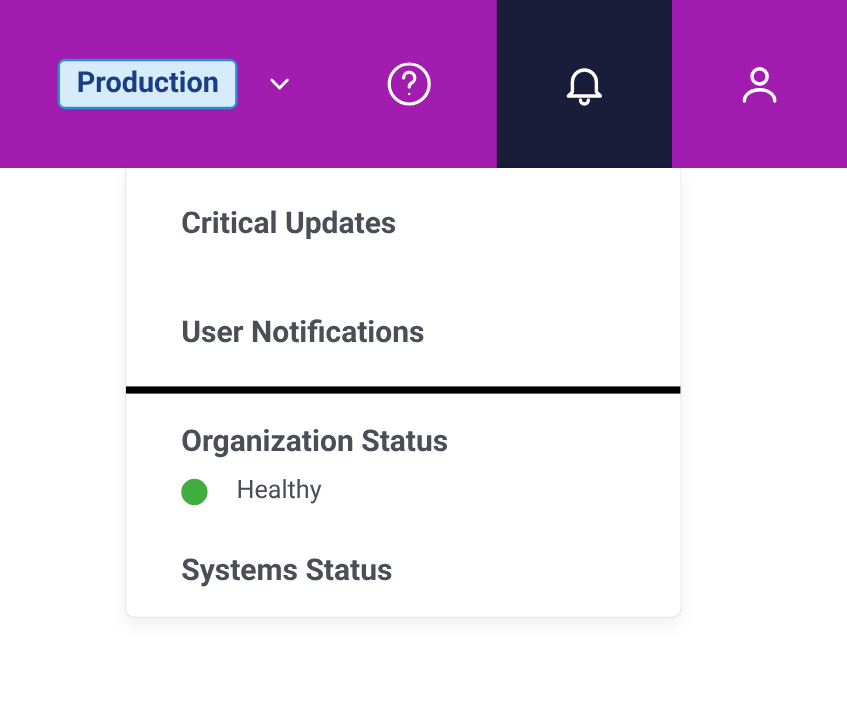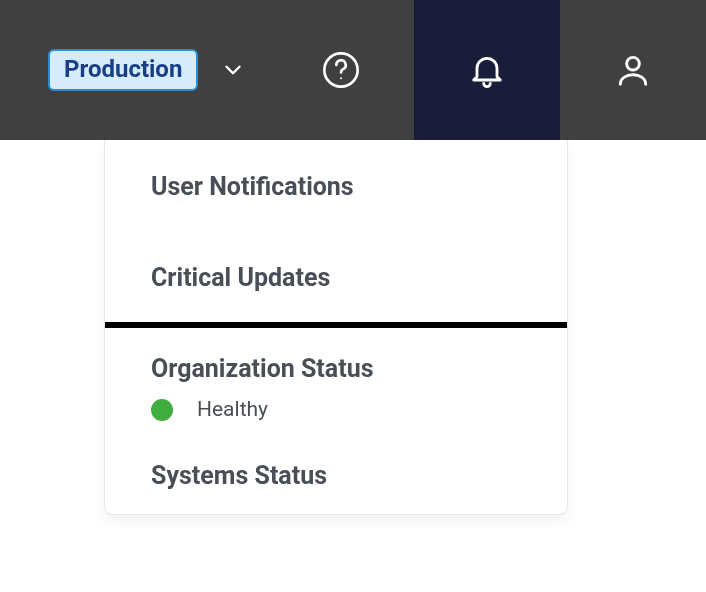--- a/index.html
+++ b/index.html
@@ -1,21 +1,21 @@
 <!DOCTYPE html>
 <html><head>
 <meta charset="utf-8">
 <style>
   * { box-sizing: border-box; margin: 0; padding: 0; }
   html, body { width: 706px; height: 592px; font-family: -apple-system, BlinkMacSystemFont, "Segoe UI", Roboto, Helvetica, Arial, sans-serif; background: #fff; }
   .header {
     display: flex;
     align-items: center;
     height: 140px;
-    background: #404040;
+    background: #a21caf;
   }
   .env-group {
     display: flex;
     align-items: center;
     gap: 22px;
     padding-left: 48px;
     flex: 1;
   }
   .env-badge {
     display: inline-block;
@@ -115,25 +115,25 @@
       <svg width="38" height="38" viewBox="0 0 24 24" fill="none" stroke="currentColor" stroke-width="1.8" stroke-linecap="round" stroke-linejoin="round">
         <circle cx="12" cy="8" r="4"></circle>
         <path d="M4 21c0-4 4-6 8-6s8 2 8 6"></path>
       </svg>
     </span>
   </div>
 </div>
 
 <div class="dropdown">
   <div class="section">
-    <div class="section-title">User Notifications</div>
+    <div class="section-title">Critical Updates</div>
   </div>
 
   <div class="section">
-    <div class="section-title">Critical Updates</div>
+    <div class="section-title">User Notifications</div>
   </div>
 
   <div class="section sep org-section">
     <div class="section-title">Organization Status</div>
     <div class="status-row">
       <span class="dot"></span>
       <span class="status-text">Healthy</span>
     </div>
   </div>
 

